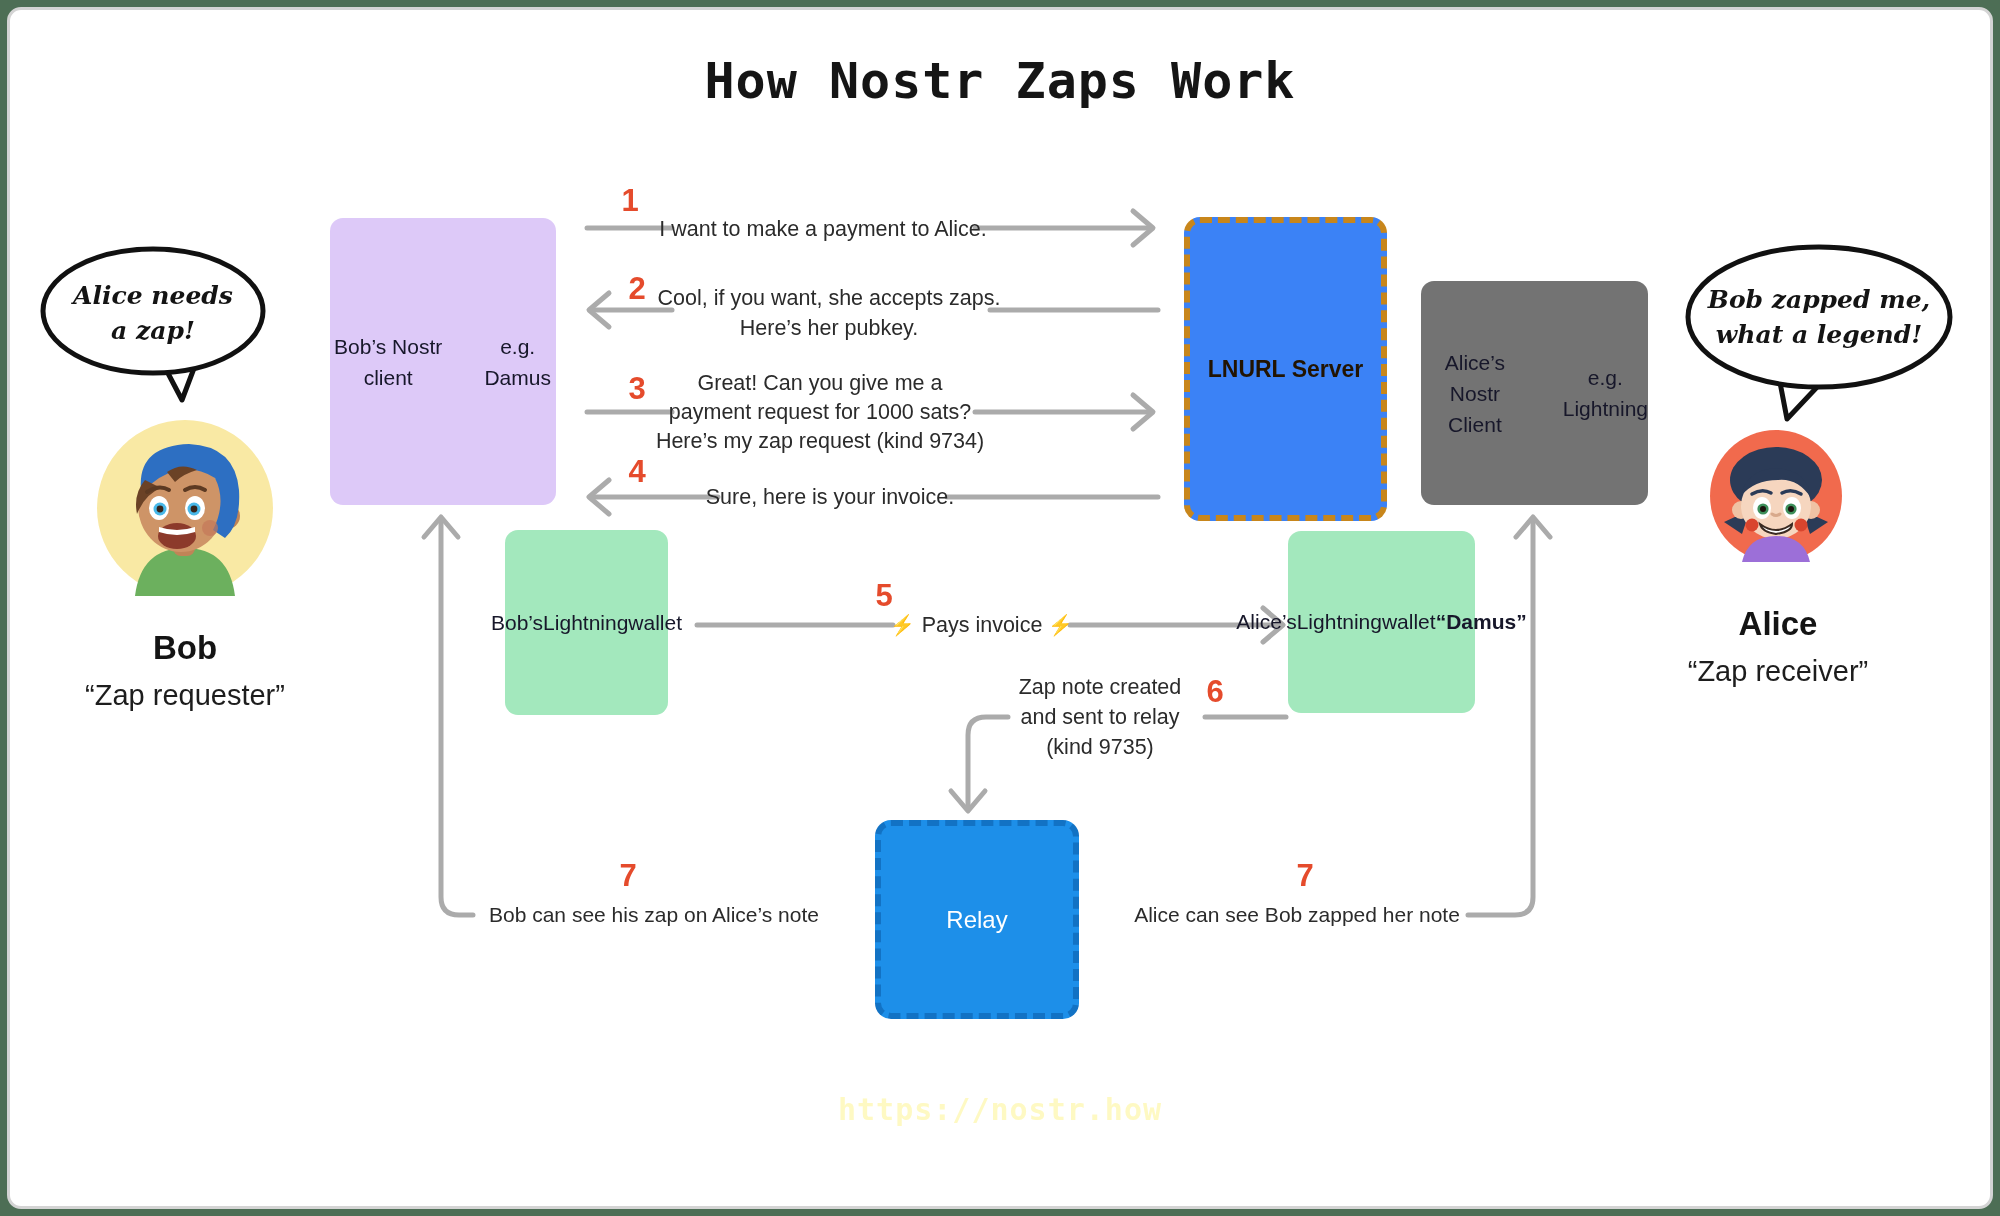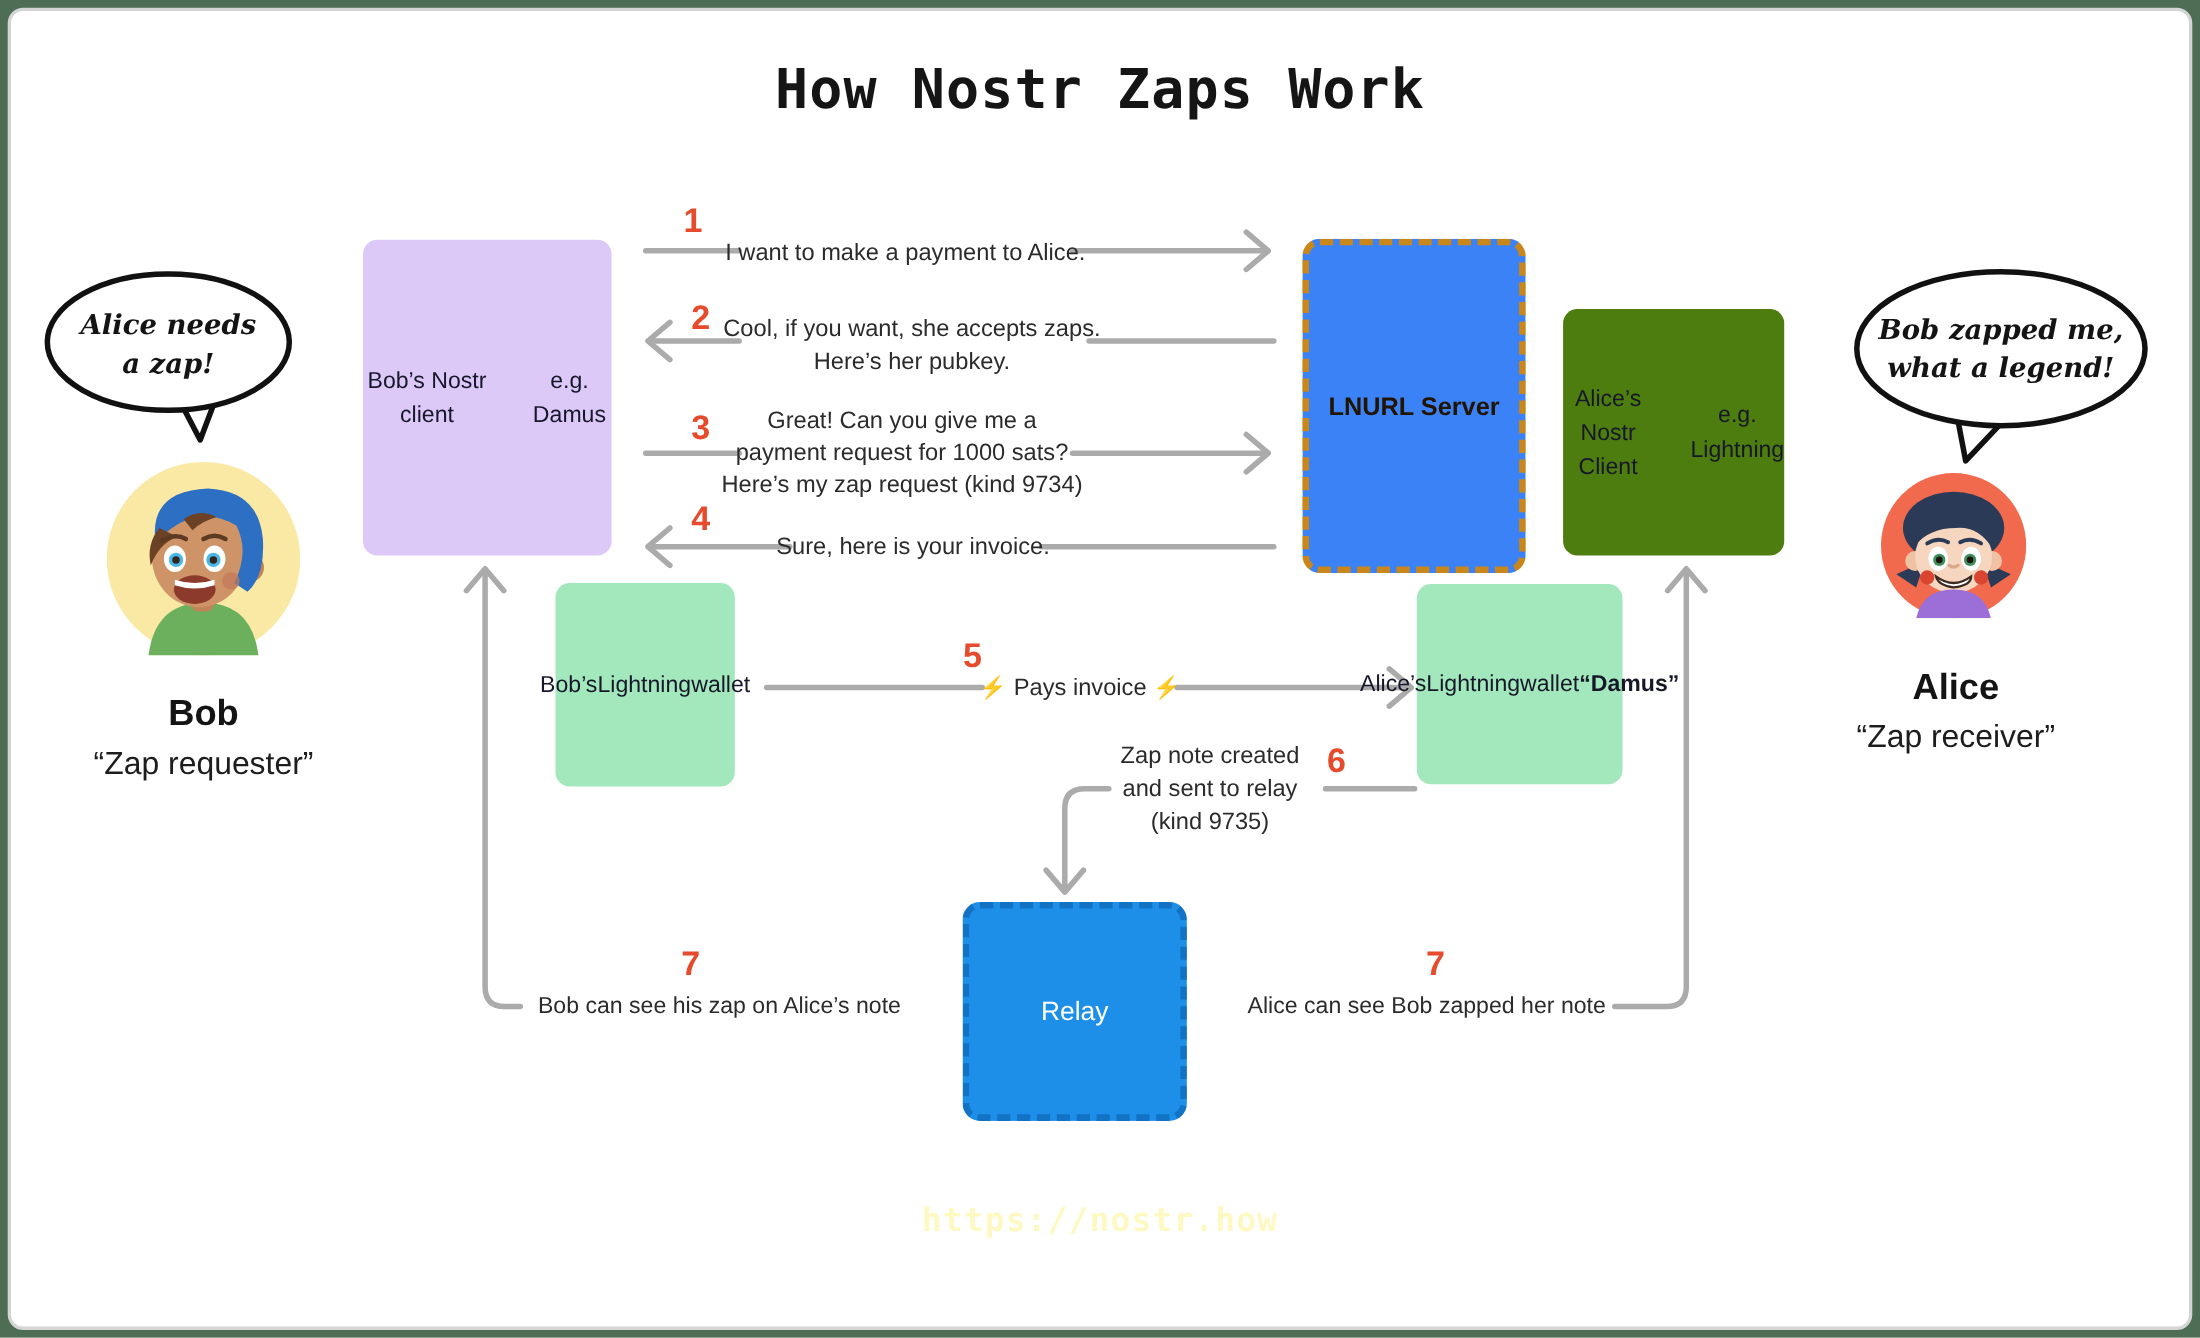--- a/index.html
+++ b/index.html
@@ -11,21 +11,21 @@
   .footer{position:absolute;left:0;right:0;top:1092px;text-align:center;
           font-family:"DejaVu Sans Mono",monospace;font-weight:600;font-size:30px;
           color:#fef9c3;letter-spacing:1px;}
   
   .box{position:absolute;border-radius:13px;display:flex;
        align-items:center;justify-content:center;text-align:center;color:#17172a;
        font-size:21px;line-height:31px;}
   .box-bob-client{left:330px;top:218px;width:226px;height:287px;background:#DDC9F8;gap:33px;}
   .box-lnurl{left:1184px;top:217px;width:191px;height:292px;background:#3b82f6;
              border:6px dashed #C8861B;border-radius:16px;font-weight:700;font-size:23px;color:#221402;}
-  .box-alice-client{left:1421px;top:281px;width:201px;height:224px;background:#4d7c0f;gap:34px;}
+  .box-alice-client{left:1421px;top:281px;width:227px;height:224px;background:#737373;gap:34px;}
   .box-bob-wallet{left:505px;top:530px;width:163px;height:185px;background:#A3E8BD;line-height:33px;}
   .box-alice-wallet{left:1288px;top:531px;width:187px;height:182px;background:#A3E8BD;line-height:32px;}
   .box-relay{left:875px;top:820px;width:192px;height:187px;background:#1D8FE9;
              border:6px dashed #1272C4;border-radius:16px;color:#ffffff;font-size:24px;}
   .bold{font-weight:700;}
   
   .num{position:absolute;transform:translate(-50%,-50%);color:#E54B2C;font-weight:700;font-size:31px;}
   .msg{position:absolute;transform:translate(-50%,-50%);font-size:21.5px;color:#2b2b2b;
        text-align:center;line-height:30px;white-space:nowrap;}
   .msg3{line-height:29px;}

